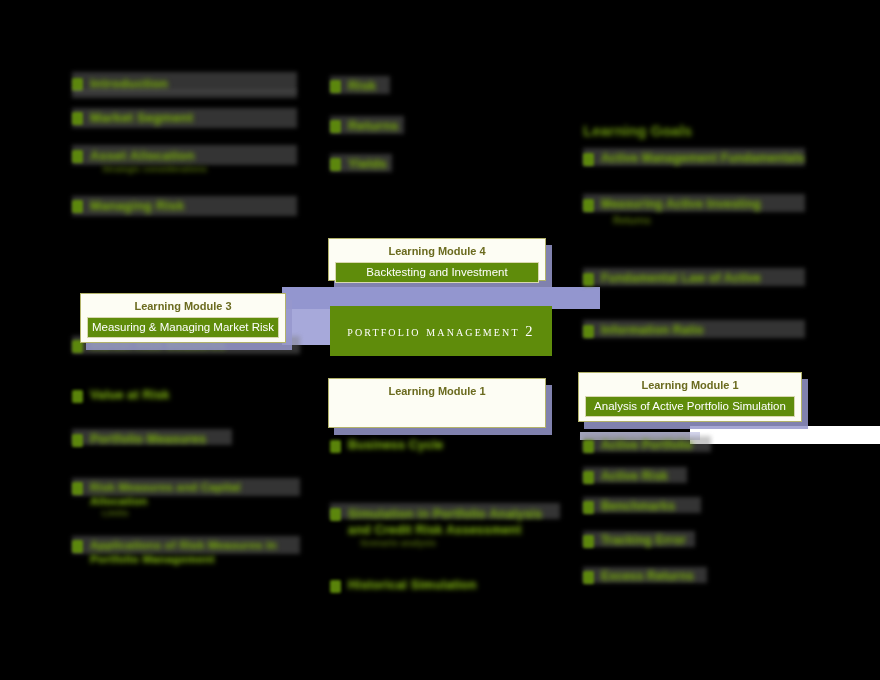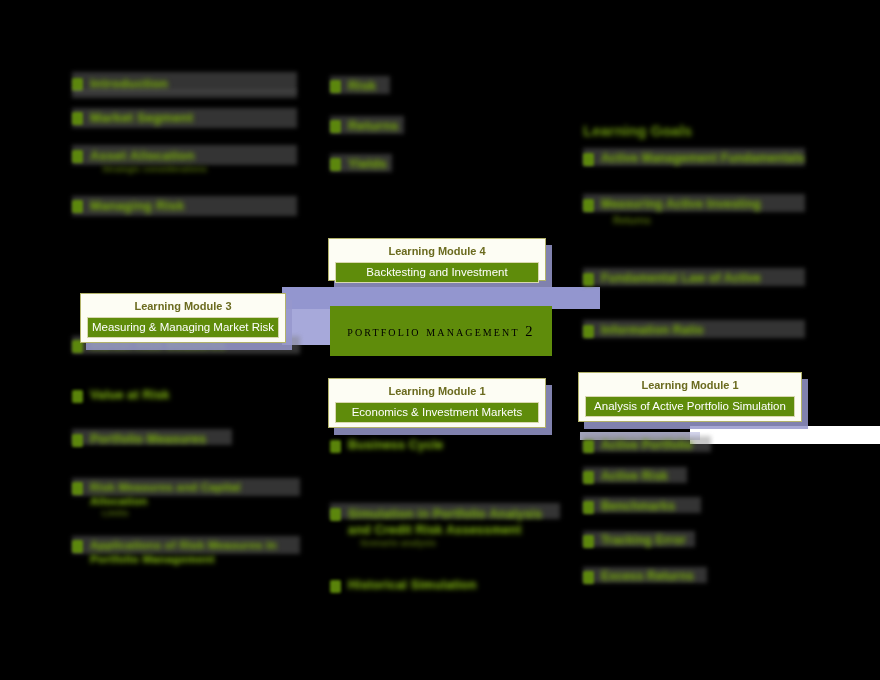--- a/index.html
+++ b/index.html
@@ -68,21 +68,21 @@
     color:#ffffff;text-align:center;font-size:11.5px;font-weight:normal;
     line-height:18px;height:19px;white-space:nowrap;overflow:hidden;
   }
 
   
   .title-banner{
     position:absolute;background:#5f8c0b;display:flex;align-items:center;
     justify-content:center;
   }
   .title-banner span{
-    color:#000000;font-size:14.5px;letter-spacing:2.1px;
+    color:#ffffff;font-size:14.5px;letter-spacing:2.1px;
     font-variant:small-caps;text-transform:lowercase;
     font-family:"Liberation Serif","DejaVu Serif",serif;
   }
   .title-banner span::first-letter{font-size:14.5px;}
 </style>
 </head>
 <body>
 
 <div id="stage">
 
@@ -255,21 +255,20 @@
     <div class="bar">Backtesting and Investment</div>
   </div>
 
   <div class="card" style="left:80px;top:275px;width:206px;height:50px;margin-top:18px;">
     <div class="ttl">Learning Module 3</div>
     <div class="bar">Measuring &amp; Managing Market Risk</div>
   </div>
 
   <div class="card" style="left:328px;top:378px;width:218px;height:50px;">
     <div class="ttl">Learning Module 1</div>
-    <div class="bar">Economics &amp; Investment Markets</div>
   </div>
 
   <div class="card" style="left:578px;top:372px;width:224px;height:50px;">
     <div class="ttl">Learning Module 1</div>
     <div class="bar">Analysis of Active Portfolio Simulation</div>
   </div>
 
 </div>
 
 </body></html>

